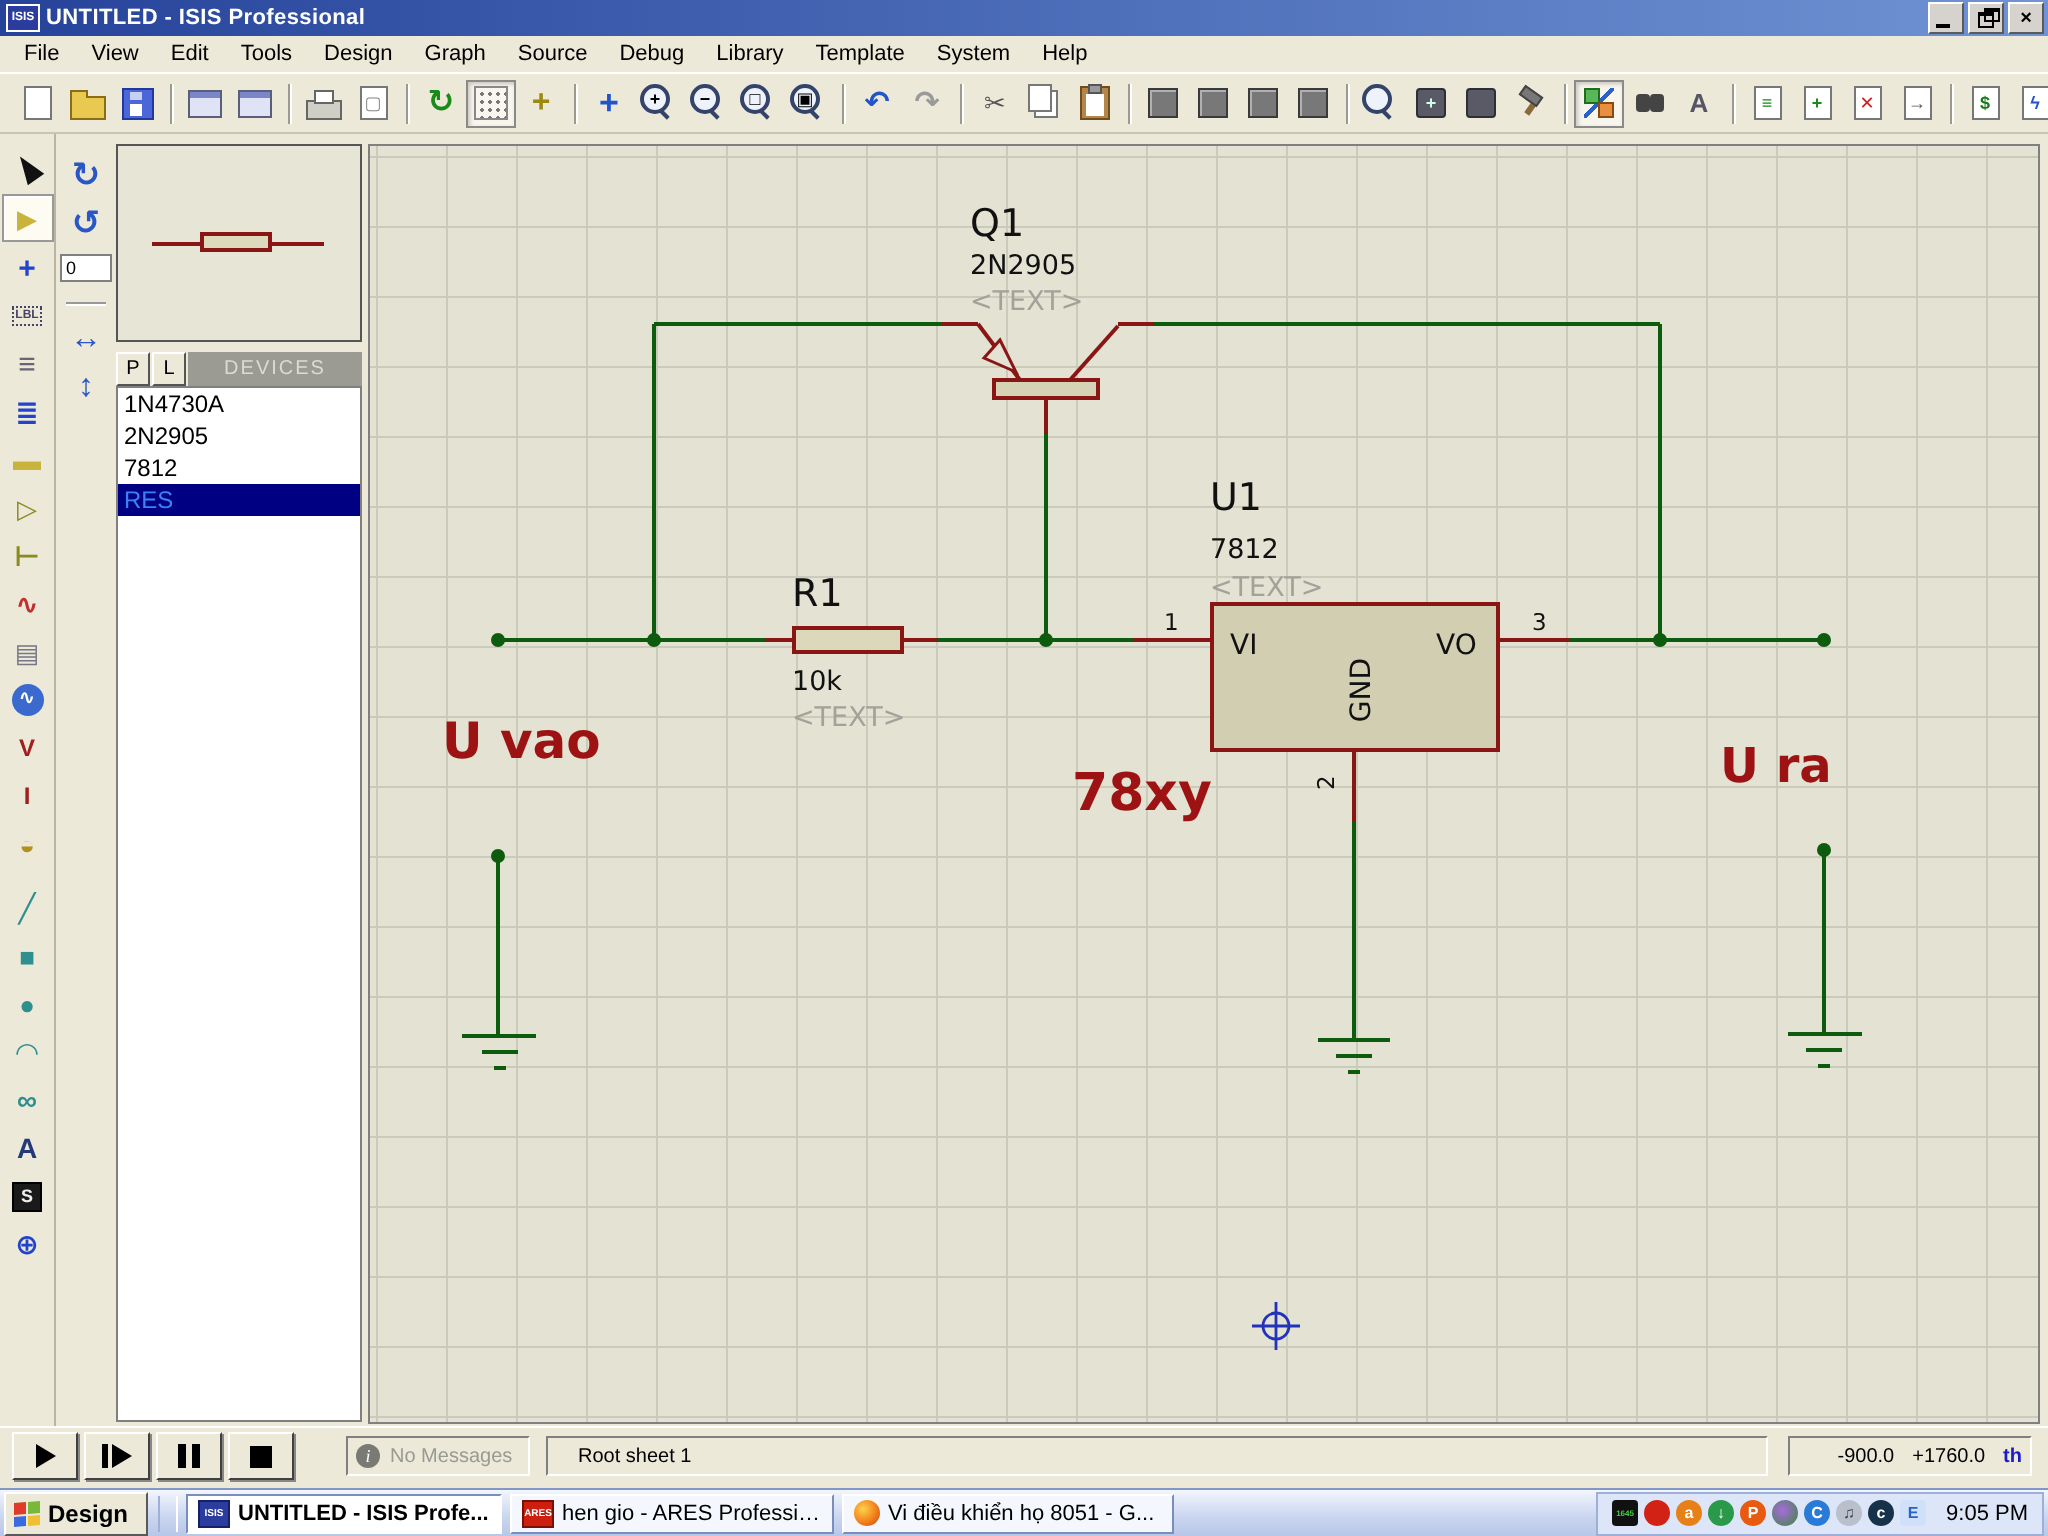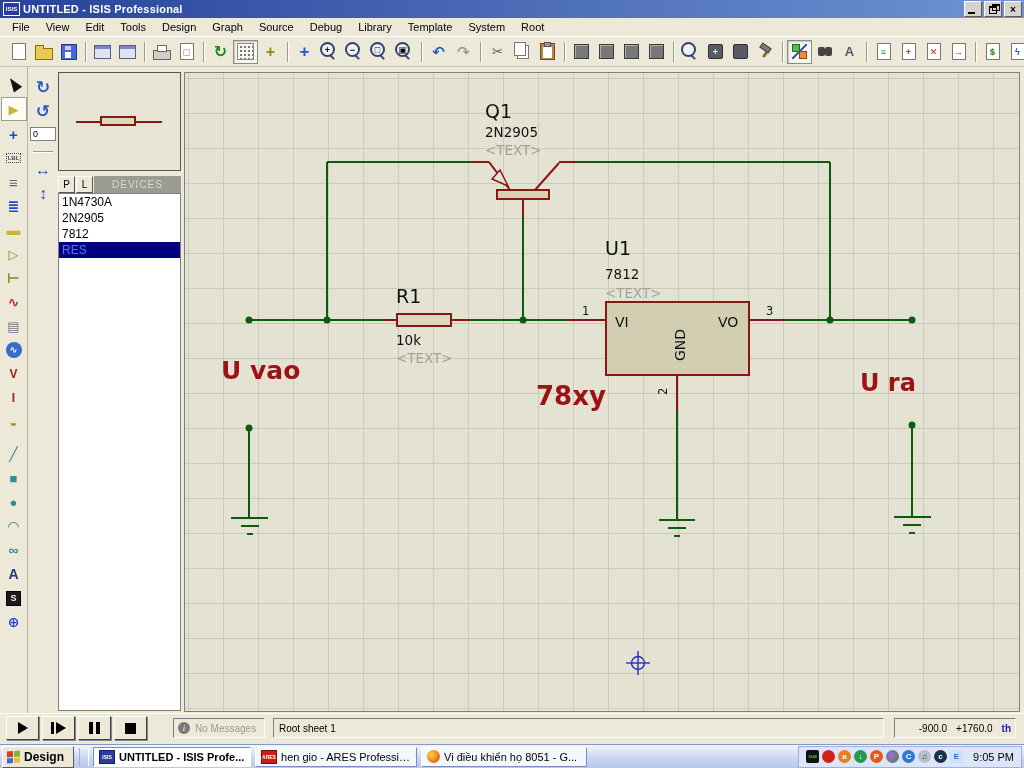--- a/index.html
+++ b/index.html
@@ -85,21 +85,21 @@
   .anim{display:flex;gap:3px;margin-left:6px;}
   .anim-btn{width:31px;height:22px;background:#ece9d8;border:1px solid;border-color:#fff #404040 #404040 #fff;box-shadow:1px 1px 0 #888;display:flex;align-items:center;justify-content:center;}
   .ic-play{width:0;height:0;border-top:6px solid transparent;border-bottom:6px solid transparent;border-left:10px solid #000;}
   .ic-bar{width:3px;height:12px;background:#000;}
   .ic-step{display:flex;align-items:center;gap:2px;}
   .ic-pause{width:11px;height:12px;border-left:4px solid #000;border-right:4px solid #000;box-sizing:border-box;}
   .ic-stop{width:11px;height:11px;background:#000;}
   .sunken{border:1px solid;border-color:#808080 #fff #fff #808080;background:#ece9d8;box-sizing:border-box;}
   .msg-panel{margin-left:26px;width:92px;height:20px;display:flex;align-items:center;font-size:10px;color:#9a9a94;gap:5px;padding-left:4px;}
   .info-ico{width:12px;height:12px;border-radius:50%;background:#7a7a74;color:#fff;font-size:9px;font-style:italic;font-family:"Liberation Serif",serif;display:flex;align-items:center;justify-content:center;flex:none;}
-  .sheet-panel{margin-left:8px;flex:1;height:20px;font-size:10px;color:#000;display:flex;align-items:center;padding-left:5px;}
+  .sheet-panel{margin-left:8px;flex:1;height:20px;font-size:10px;color:#000;display:flex;align-items:center;padding-left:15px;}
   .coord-panel{width:122px;height:20px;margin:0 8px 0 10px;display:flex;align-items:center;justify-content:flex-end;font-size:10px;color:#000;gap:9px;padding-right:4px;flex:none;}
   .coord-units{color:#1a1acc;font-weight:bold;}
   
   .taskbar{position:absolute;left:0;top:744px;width:1024px;height:24px;background:linear-gradient(#f2f6fd,#c9d5ef 60%,#b7c7e8);border-top:1px solid #8296c8;display:flex;align-items:center;box-sizing:border-box;}
   .start-btn{height:20px;margin-left:2px;padding:0 9px 0 4px;background:#ece9d8;border:1px solid;border-color:#fff #5a5a5a #5a5a5a #fff;display:flex;align-items:center;font-weight:bold;font-size:12px;color:#000;}
   .flag{width:13px;height:12px;display:grid;grid-template-columns:1fr 1fr;grid-template-rows:1fr 1fr;gap:1px;margin-right:4px;transform:skewY(-4deg);}
   .flag i:nth-child(1){background:#e03a2a;}.flag i:nth-child(2){background:#7ab83a;}
   .flag i:nth-child(3){background:#3a6ae0;}.flag i:nth-child(4){background:#f0c030;}
   .tb-gap{width:8px;border-left:1px solid #9fb0d8;border-right:1px solid #fff;height:18px;margin-left:5px;}
   .task{height:20px;margin-left:4px;padding:0 5px;background:#f4f7fd;border:1px solid;border-color:#fff #7a8ebe #7a8ebe #fff;display:flex;align-items:center;font-size:11px;color:#000;overflow:hidden;white-space:nowrap;box-sizing:border-box;}
@@ -137,21 +137,21 @@
       <span class="menu-item">View</span>
       <span class="menu-item">Edit</span>
       <span class="menu-item">Tools</span>
       <span class="menu-item">Design</span>
       <span class="menu-item">Graph</span>
       <span class="menu-item">Source</span>
       <span class="menu-item">Debug</span>
       <span class="menu-item">Library</span>
       <span class="menu-item">Template</span>
       <span class="menu-item">System</span>
-      <span class="menu-item">Root</span>
+      <span class="menu-item">Help</span>
     </div>
 
   <div class="toolbar">
       <span class="tbi">
         <span class="sh sh-doc"></span>
       </span>
       <span class="tbi">
         <span class="sh sh-folder"></span>
       </span>
       <span class="tbi">

